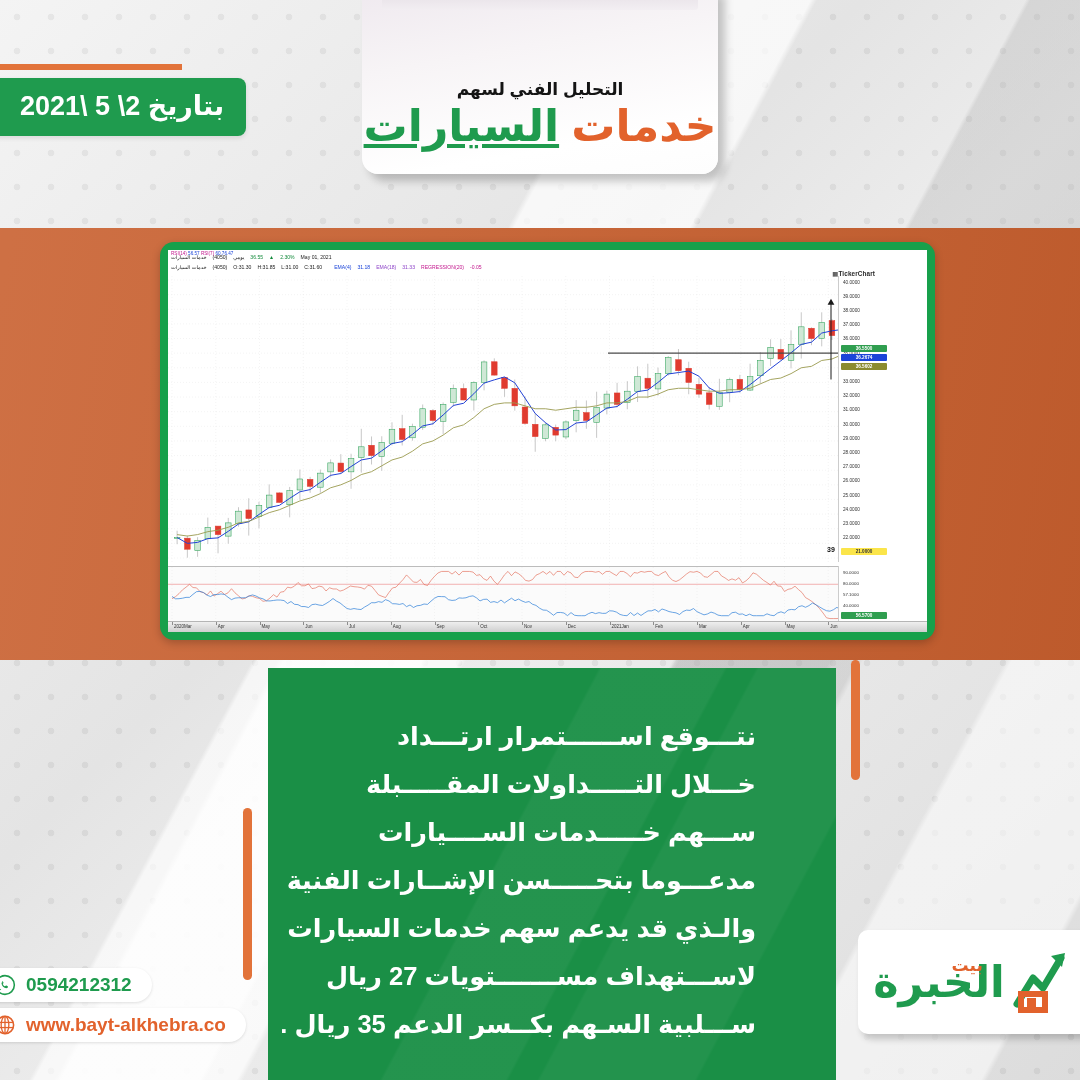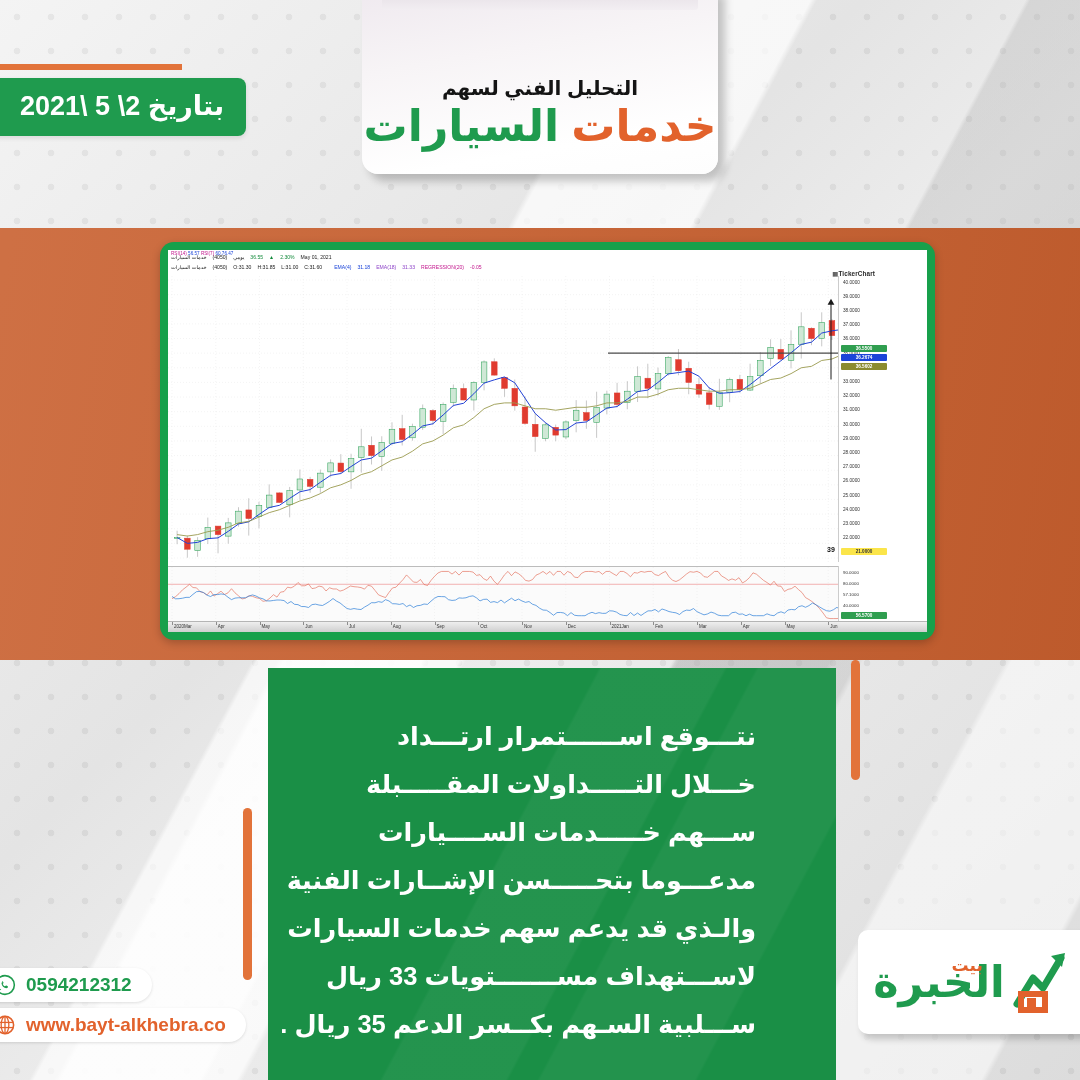--- a/index.html
+++ b/index.html
@@ -59,29 +59,29 @@
     box-shadow:7px 7px 9px rgba(0,0,0,.22);
     display:flex;flex-direction:column;align-items:center;justify-content:flex-end;
     padding-bottom:24px;box-sizing:border-box;
   }
   .title-card .notch{
     position:absolute;left:20px;top:8px;right:20px;height:14px;
     background:linear-gradient(180deg,#e7e1e7,#f2eef2);
     border-radius:3px;opacity:.85;
   }
   .title-sub{
-    direction:rtl;color:#141414;font-size:20px;font-weight:bold;
+    direction:rtl;color:#141414;font-size:17px;font-weight:bold;
     margin-bottom:2px;letter-spacing:.2px;
   }
   .title-main{
     direction:rtl;font-size:44px;font-weight:bold;line-height:1.08;
     white-space:nowrap;
   }
   .title-main .w1{color:#e2622c;}
-  .title-main .w2{color:#1f9b4e;}
+  .title-main .w2{color:#1f9b4e;text-decoration:underline;}
 
   
   .chart-band{
     position:absolute;left:0;top:228px;width:1080px;height:432px;
     background:#c9602f;
   }
   .chart-band .shade{
     position:absolute;inset:0;
     background:linear-gradient(100deg, rgba(255,255,255,.10) 0%, rgba(0,0,0,.06) 100%);
   }
@@ -554,21 +554,21 @@
   <div class="v-accent2"></div>
 
   <div class="body-panel">
     <div class="bp-shine"></div>
     <div class="body-text" id="body-text">
         <div>نتـــوقع اســــــتمرار ارتـــداد</div>
         <div>خـــلال التـــــداولات المقـــــبلة</div>
         <div>ســـهم خـــــدمات الســــيارات</div>
         <div>مدعـــوما بتحـــــسن الإشــارات الفنية</div>
         <div>والـذي قد يدعم سهم خدمات السيارات</div>
-        <div>لاســـتهداف مســـــــتويات 33 ريال</div>
+        <div>لاســـتهداف مســـــــتويات 27 ريال</div>
         <div>ســـلبية السـهم بكــسر الدعم 35 ريال .</div>
       </div>
   </div>
 
   <div class="pill-contact" id="phone-pill">
     <span class="ico">
       <svg viewBox="0 0 24 24" width="22" height="22">
         <circle cx="12" cy="12" r="10.2" fill="none" stroke="#1f9b4e" stroke-width="1.7"></circle>
         <path d="M8.6 7.6c.4-.1.8 0 1 .4l.7 1.3c.2.3.1.6-.1.8l-.5.5c-.1.1-.2.3-.1.5.4.9 1.3 1.8 2.2 2.2.2.1.4 0 .5-.1l.5-.5c.2-.2.5-.3.8-.1l1.3.7c.4.2.5.6.4 1-.2.8-1 1.4-1.9 1.3-2.6-.3-4.9-2.6-5.2-5.2-.1-.9.5-1.7 1.3-1.8z" fill="#1f9b4e"></path>
         <path d="M5.6 18.4l.8-2.5 1.5.9z" fill="#1f9b4e"></path>

